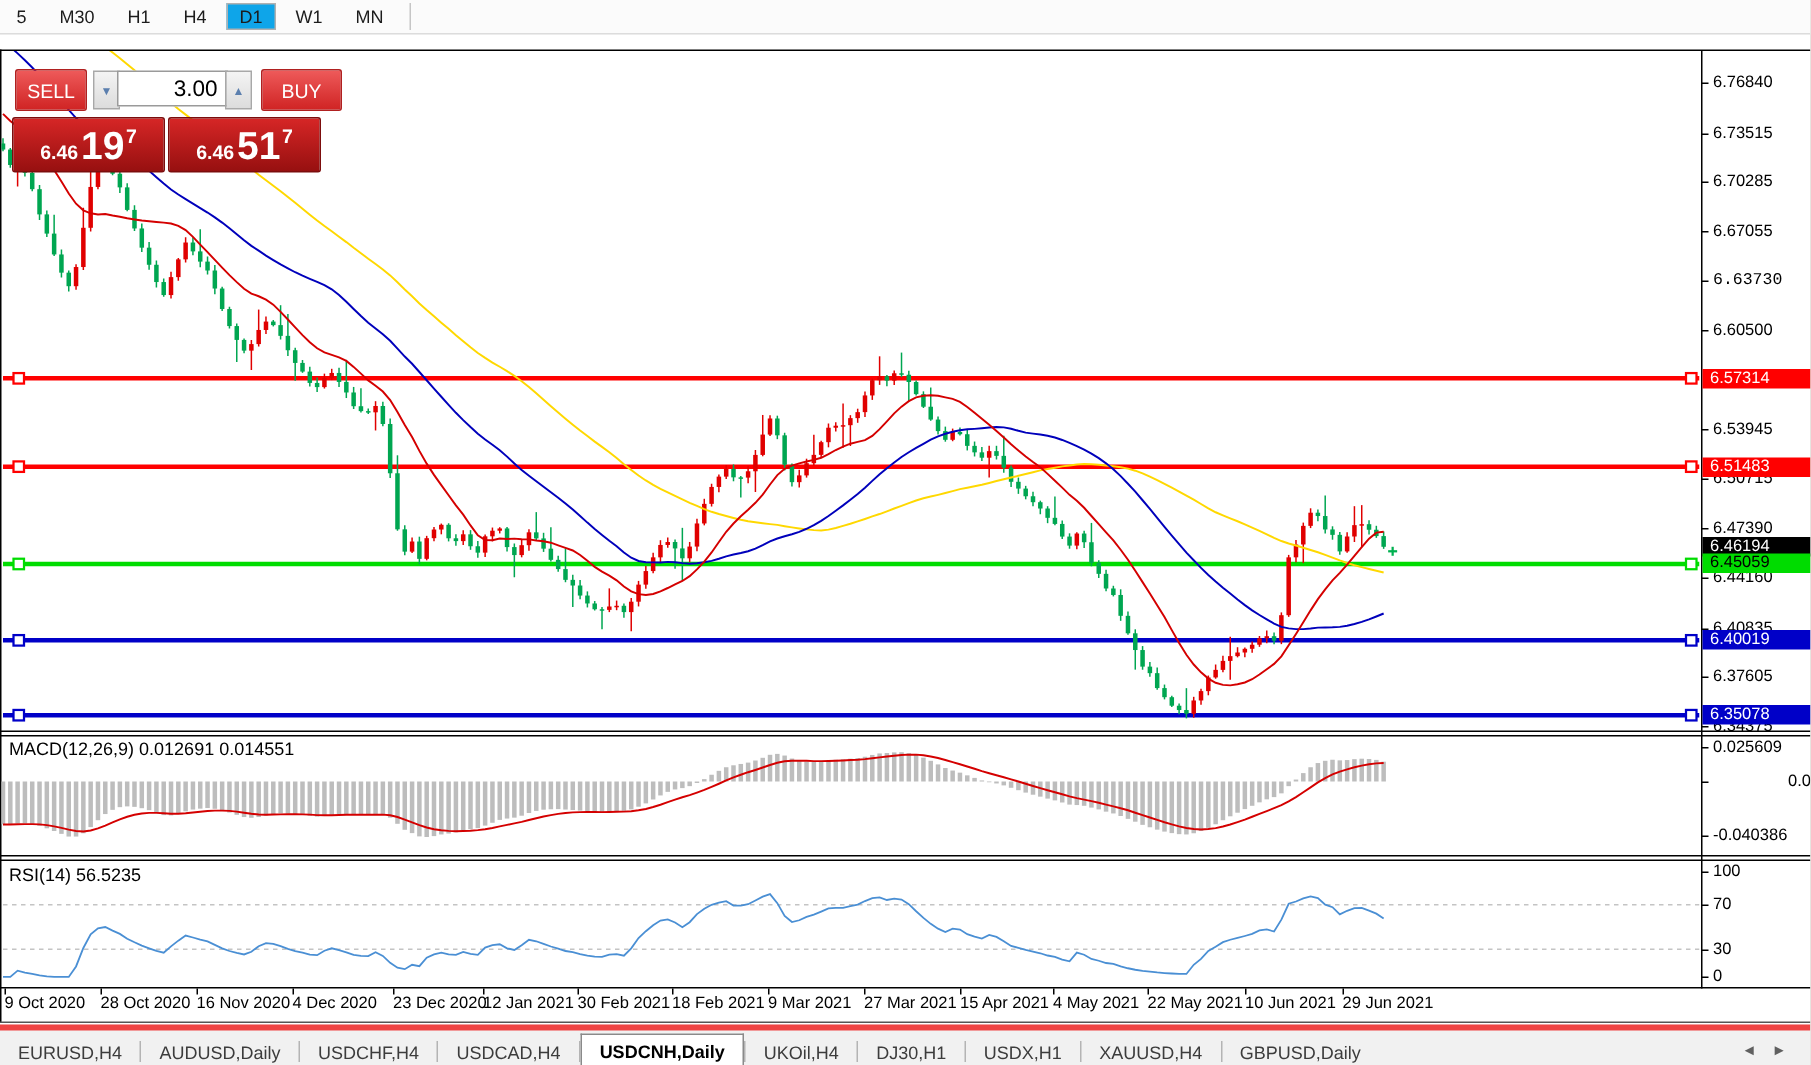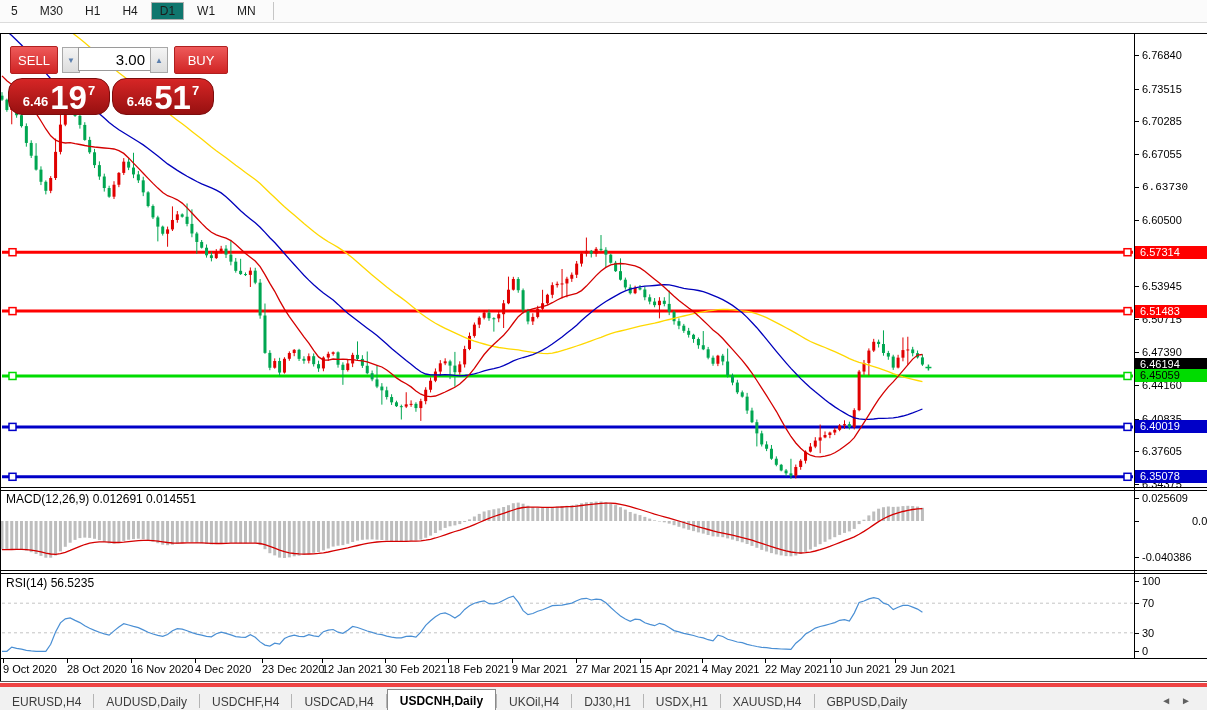--- a/index.html
+++ b/index.html
@@ -2,44 +2,44 @@
 <html><head>
 <meta charset="utf-8">
 <style>
   html,body{margin:0;padding:0;background:#d4d0c8;}
   #app{position:relative;width:1207px;height:710px;background:#ffffff;overflow:hidden;
        font-family:"Liberation Sans",sans-serif;-webkit-font-smoothing:antialiased;}
   
   #toolbar{position:absolute;left:0;top:0;width:1207px;height:22px;background:#fbfbfb;
            border-bottom:1px solid #dcdcdc;display:flex;align-items:center;}
   .tb-item{font-size:12px;color:#1c1c1c;padding:1px 8px;margin:0 2px;border:1px solid transparent;cursor:default;}
-  .tb-item.active{background:#0f766e;border:1px solid #b0b0b0;}
+  .tb-item.active{background:#0ea5e9;border:1px solid #b0b0b0;}
   .tb-sep{width:1px;height:18px;background:#c6c6c6;margin-left:6px;}
   
   .hline{position:absolute;background:#000;height:1px;}
   .vline{position:absolute;background:#000;width:1px;}
   
   #chart-header{position:absolute;left:10px;top:37px;font-size:12px;color:#000;white-space:nowrap;}
   #chart-header .tri{font-size:8px;vertical-align:2px;margin-right:6px;}
   #chart-header span{margin-right:4px;}
   
   #trade-panel{position:absolute;left:8px;top:45px;width:218px;height:68px;}
   .tp-btn{position:absolute;height:26px;top:1px;background:linear-gradient(180deg,#ee5a5a,#d02424);
           border:1px solid #b02020;border-radius:2px;color:#fff;font-size:13px;
           display:flex;align-items:center;justify-content:center;cursor:pointer;}
   .sp-btn{position:absolute;top:2px;width:16px;height:24px;background:linear-gradient(180deg,#f4f4f4,#dcdcdc);
           border:1px solid #a8a8a8;display:flex;align-items:center;justify-content:center;
           font-size:8px;color:#5b7fae;cursor:pointer;}
   #volume-input{position:absolute;left:70px;top:2px;width:60px;height:22px;border:1px solid #9a9a9a;
           font-size:15px;text-align:right;padding:0 6px;font-family:"Liberation Sans",sans-serif;}
-  .price-box{position:absolute;top:33px;width:100px;height:35px;border:1px solid #7c0d0d;border-radius:14px;
+  .price-box{position:absolute;top:33px;width:100px;height:35px;border:1px solid #7c0d0d;border-radius:2px;
           background:linear-gradient(180deg,#d62626,#971010);color:#fff;display:flex;
           align-items:flex-end;justify-content:center;cursor:pointer;}
   .pb-small{font-size:13px;font-weight:bold;margin:0 2px 5px 0;}
-  .pb-big{font-size:33px;font-weight:bold;line-height:33px;}
+  .pb-big{font-size:26px;font-weight:bold;line-height:33px;}
   .pb-sup{font-size:13px;font-weight:bold;margin:2px 0 16px 1px;}
   
   .tick-label{position:absolute;font-size:11px;color:#000;white-space:nowrap;}
   .tick-dash{position:absolute;left:1134px;width:5px;height:1px;background:#000;}
   .tag{position:absolute;left:1135px;width:71px;height:13px;font-size:11px;line-height:13px;
        padding-left:5px;white-space:nowrap;}
   .date-label{position:absolute;top:663px;font-size:11px;color:#000;white-space:nowrap;}
   .date-tick{position:absolute;top:659px;width:1px;height:4px;background:#000;}
   .ind-label{position:absolute;font-size:12px;color:#000;white-space:nowrap;}
   

